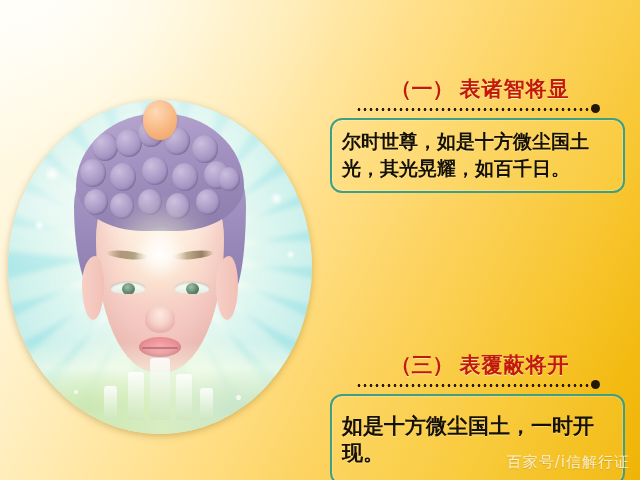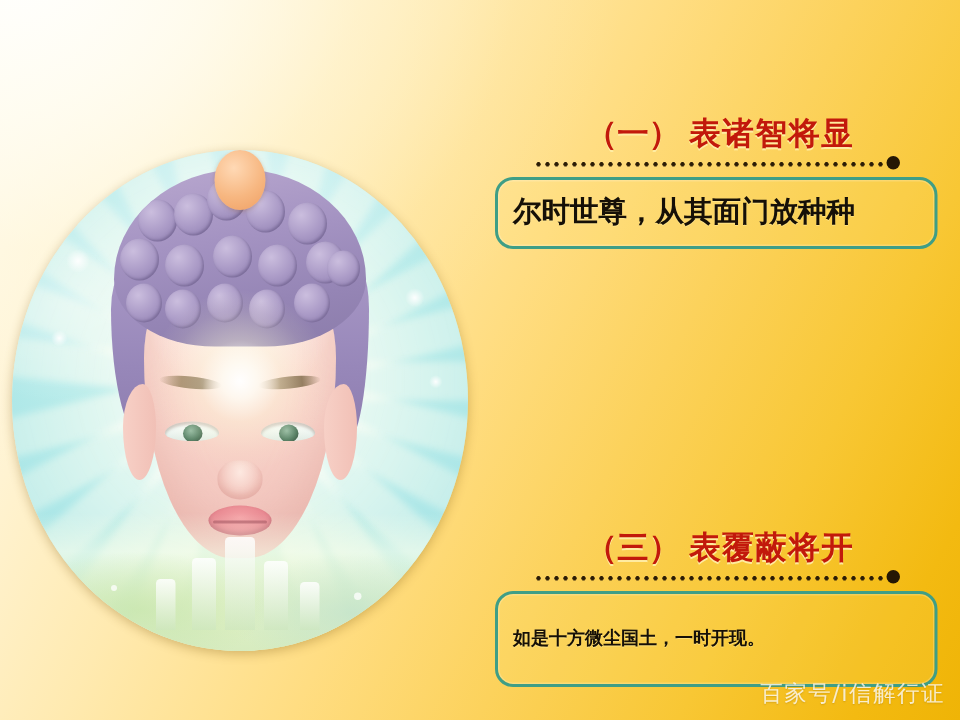--- a/index.html
+++ b/index.html
@@ -311,21 +311,21 @@
     margin: 0;
     font-family: "DejaVu Serif", "Liberation Serif", serif;
     font-weight: bold;
     font-size: 19px;
     line-height: 27px;
     color: #161007;
     text-shadow: 0 1px 0 rgba(255,236,160,0.55);
   }
   .quotebox p.center { text-align: center; }
   .quotebox p.wide { letter-spacing: 1.5px; }
-  .quotebox.tall p { font-size: 12px; }
+  .quotebox.tall p { font-size: 21px; }
 
   
   #watermark {
     position: absolute;
     right: 10px;
     bottom: 8px;
     font-family: "DejaVu Sans", "Liberation Sans", sans-serif;
     font-size: 15px;
     letter-spacing: 1px;
     color: rgba(255,255,255,0.78);
@@ -426,21 +426,22 @@
 
     <div class="section s1">
       <div class="heading">
         <span class="num">（一）</span><span>表诸智将显</span>
       </div>
       <div class="dotted">
         <span class="line"></span>
         <span class="endcap"></span>
       </div>
       <div class="quotebox">
-        <p>尔时世尊，从其面门放种种</p>
+        <p>尔时世尊，如是十方微尘国土</p>
+        <p>光，其光晃耀，如百千日。</p>
       </div>
     </div>
 
 
     <div class="section s3">
       <div class="heading">
         <span class="num">（三）</span><span>表覆蔽将开</span>
       </div>
       <div class="dotted">
         <span class="line"></span>

